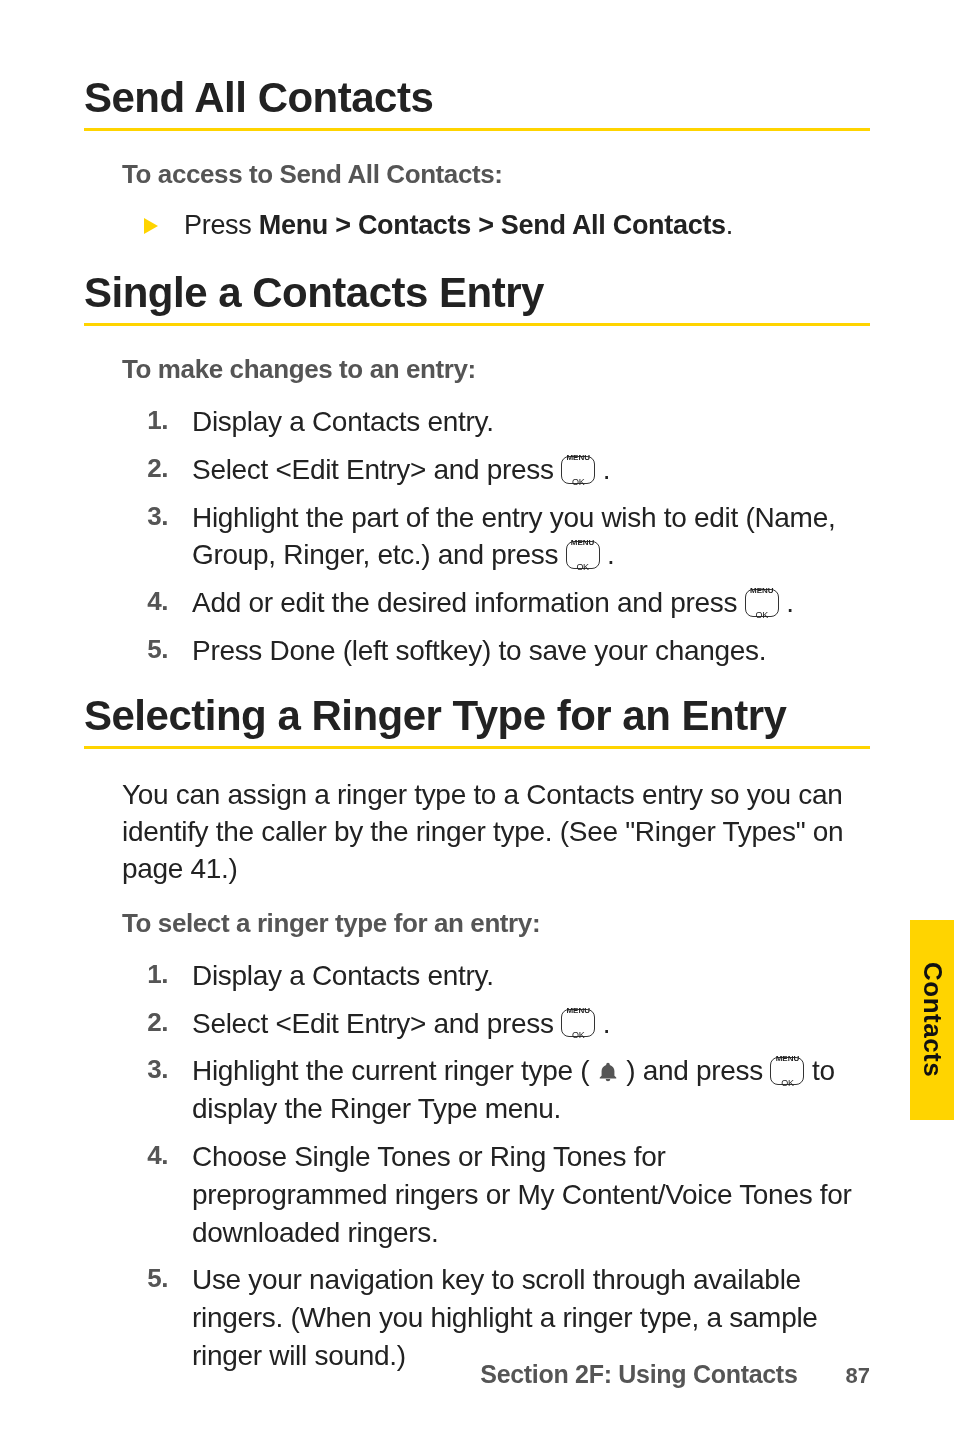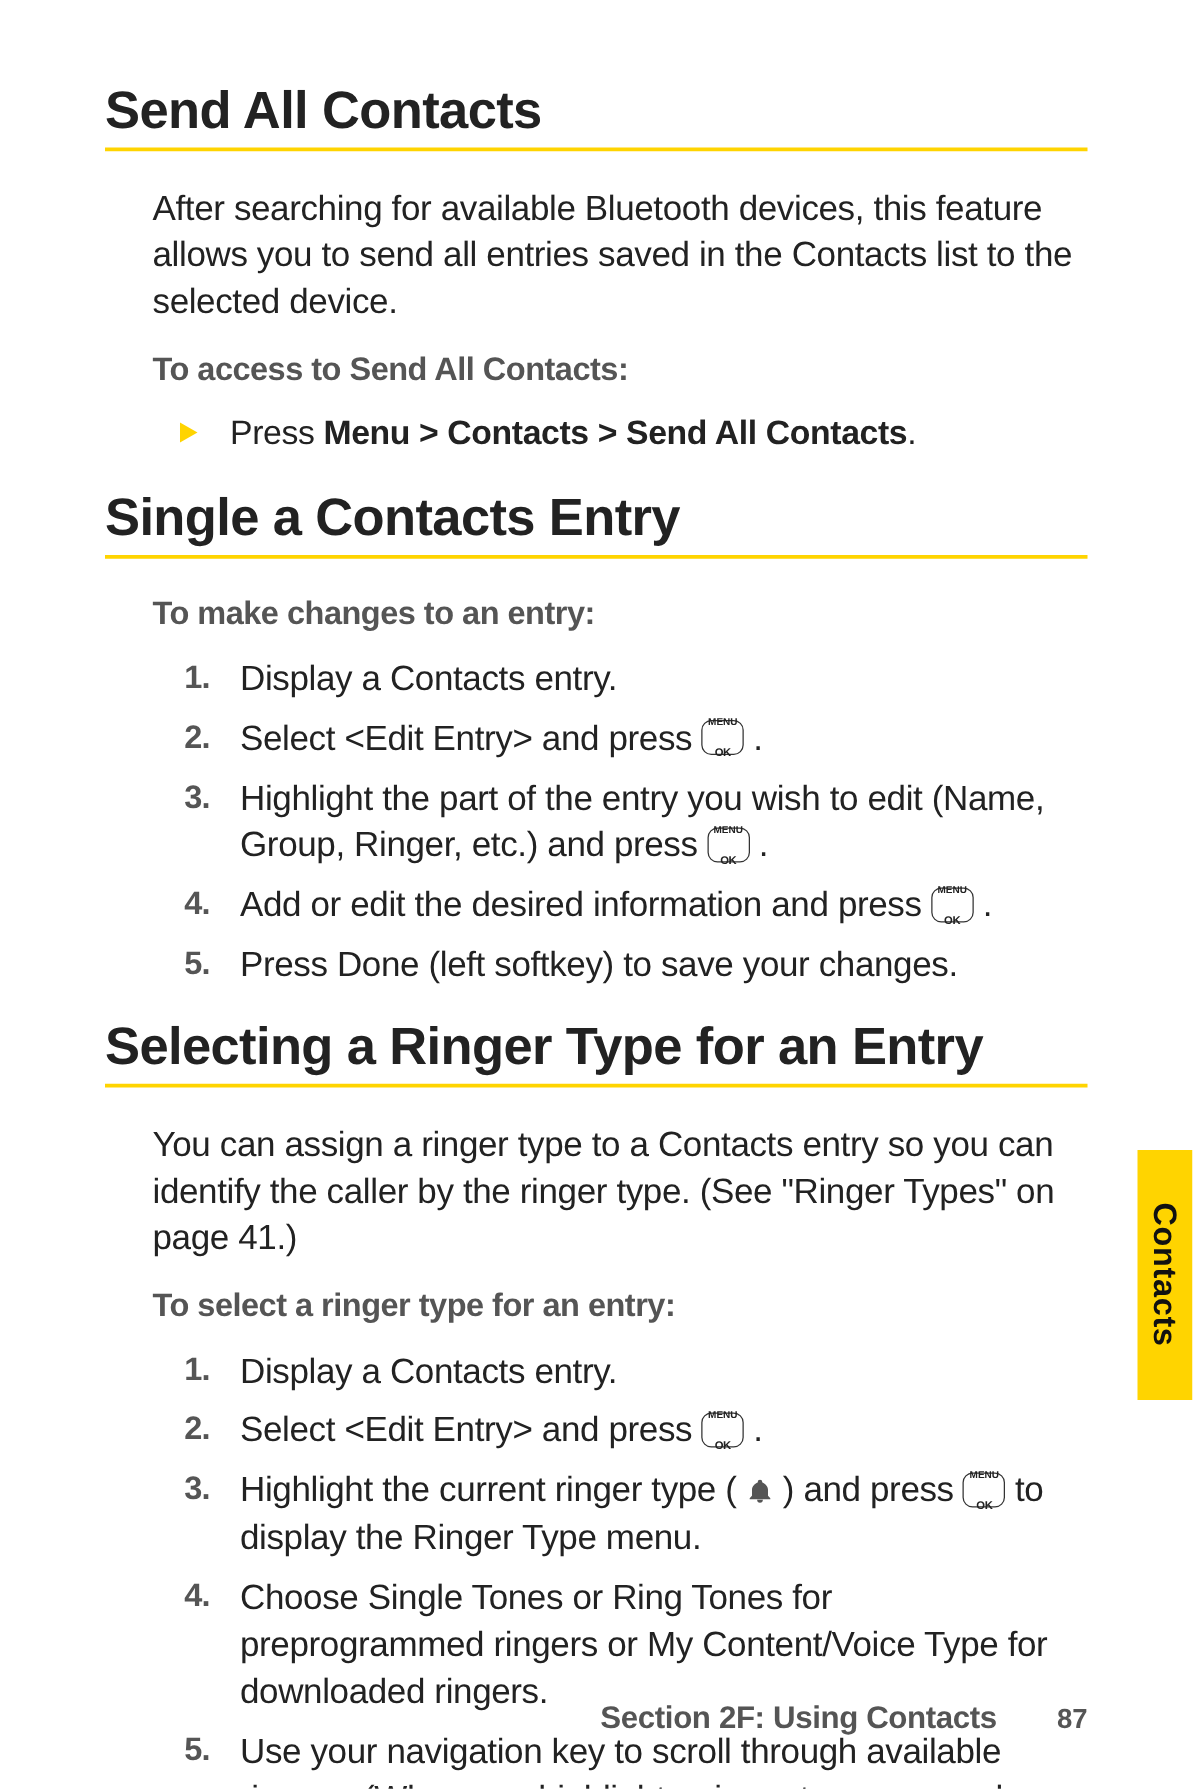--- a/index.html
+++ b/index.html
@@ -13,21 +13,21 @@
   }
   .page {
     padding: 58px 84px 0 84px;
   }
   h1.section-heading {
     font-size: 42px;
     font-weight: 700;
     letter-spacing: -0.5px;
     padding-bottom: 6px;
     border-bottom: 3px solid #ffd400;
-    margin-top: 6px;
+    margin-top: 16px;
     margin-bottom: 28px;
   }
   h1.section-heading.tight { margin-top: 18px; }
   .body-block { padding-left: 38px; padding-right: 8px; }
   p.body {
     font-size: 28px;
     line-height: 1.32;
     font-weight: 400;
     letter-spacing: -0.3px;
     margin-bottom: 20px;
@@ -101,21 +101,21 @@
     font-weight: 700;
     line-height: 1;
     text-align: center;
     vertical-align: middle;
     position: relative;
     top: -2px;
     padding: 1px 0 0 0;
   }
   .key-inner { display:flex; flex-direction:column; align-items:center; line-height:1;gap:16px; }
   .key-inner .l1 { font-size: 8px; letter-spacing: 0; }
-  .key-inner .l2 { font-size: 9px; font-weight: 700; }
+  .key-inner .l2 { font-size: 9px; font-weight: 400; }
   .bell {
     display: inline-flex;
     vertical-align: middle;
     position: relative;
     top: -1px;
   }
   
   .side-tab {
     position: absolute;
     right: 0;
@@ -158,21 +158,20 @@
     color: #555;
   }
 </style>
 </head>
 <body>
 
 <div class="page">
 
   <h1 class="section-heading">Send All Contacts</h1>
   <div class="body-block">
-    <p class="body">After searching for available Bluetooth devices, this feature allows you to send all entries saved in the Contacts list to the selected device.</p>
     <p class="sub">To access to Send All Contacts:</p>
     <div class="bullet-row">
       <div class="bullet-marker">
           <div class="triangle"></div>
         </div>
       <div class="bullet-text">
         <span>Press </span><span class="b">Menu &gt; Contacts &gt; Send All Contacts</span><span>.</span>
       </div>
     </div>
   </div>
@@ -258,21 +257,21 @@
               <span class="key-inner">
                 <span class="l1">MENU</span>
                 <span class="l2">OK</span>
               </span>
             </span><span> to display the Ringer Type menu.</span>
         </span>
       </li>
       <li>
         <span class="num">4.</span>
         <span class="step-text">
-          <span>Choose </span><span class="b">Single Tones</span><span> or </span><span class="b">Ring Tones</span><span> for preprogrammed ringers or </span><span class="b">My Content/Voice Type</span><span> for downloaded ringers.</span>
+          <span>Choose </span><span class="b">Single Tones</span><span> or </span><span class="b">Ring Tones</span><span> for preprogrammed ringers or </span><span class="b">My Content/Voice Tones</span><span> for downloaded ringers.</span>
         </span>
       </li>
       <li>
         <span class="num">5.</span>
         <span class="step-text">Use your navigation key to scroll through available ringers. (When you highlight a ringer type, a sample ringer will sound.)</span>
       </li>
     </ol>
   </div>
 
 </div>

